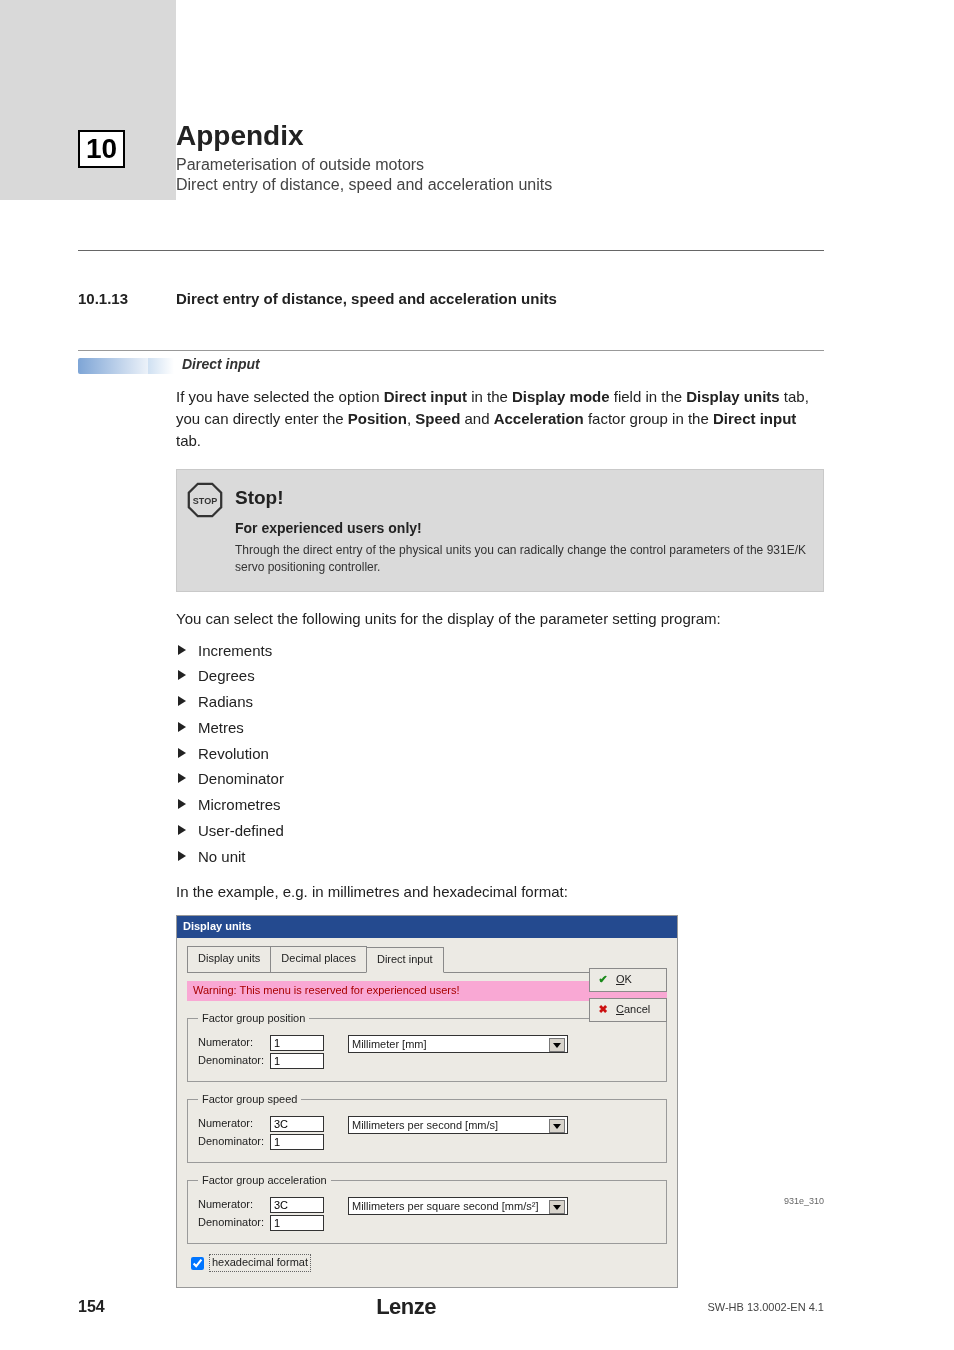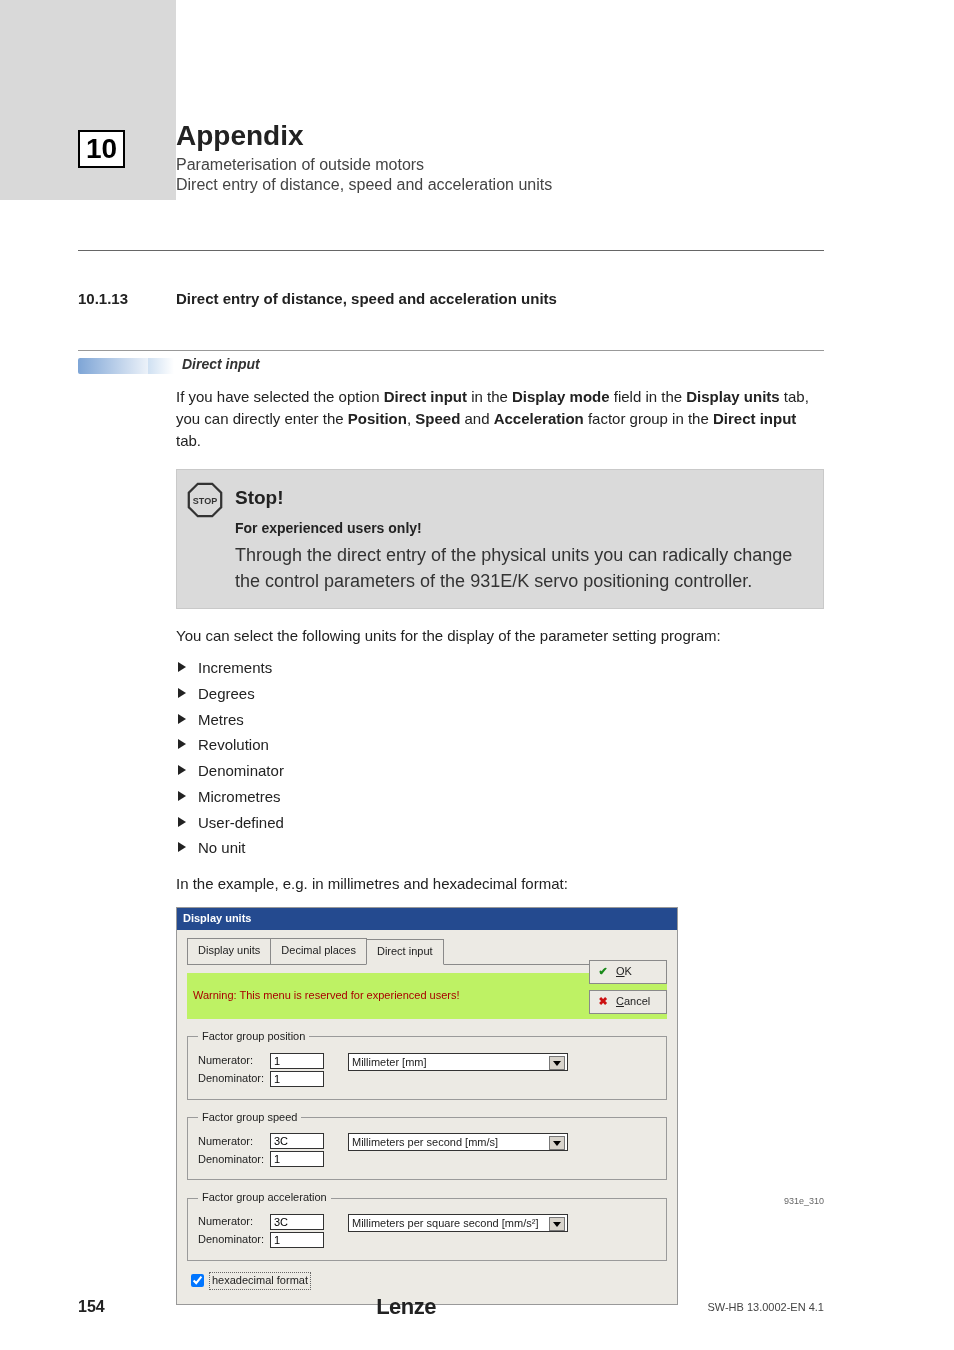--- a/index.html
+++ b/index.html
@@ -17,31 +17,31 @@
   .divider2{position:absolute;left:78px;right:60px;top:350px;border-top:1px solid #999}
   .blue-tab{position:absolute;left:78px;top:358px;width:82px;height:16px;background:linear-gradient(90deg,#7ea5d6 0%,#fff 100%);border-radius:2px}
   .blue-tab2{position:absolute;left:148px;top:358px;width:26px;height:16px;background:linear-gradient(90deg,#cfe0f2 0%,#fff 100%)}
   .di-label{position:absolute;left:182px;top:356px;font-size:14px;font-style:italic;font-weight:700;color:#333}
   .body{position:absolute;left:176px;right:60px;top:386px;font-size:15px;color:#222;line-height:1.45}
   .body p{margin:0 0 10px 0}
   .stop-box{background:#dadada;border:1px solid #c9c9c9;margin:18px 0 16px 0;padding:14px 16px 14px 58px;position:relative}
   .stop-icon{position:absolute;left:10px;top:12px;width:36px;height:36px}
   .stop-title{font-size:19px;font-weight:700;margin-bottom:6px}
   .stop-sub{font-size:14px;font-weight:700;margin-bottom:4px}
-  .stop-text{font-size:18px;color:#333}
+  .stop-text{font-size:12px;color:#333}
   ul.units{margin:6px 0 14px 0;padding:0;list-style:none}
   ul.units li{margin:4px 0;padding-left:22px;position:relative;font-size:15px}
   ul.units li:before{content:"";position:absolute;left:2px;top:5px;width:0;height:0;border-top:5px solid transparent;border-bottom:5px solid transparent;border-left:8px solid #222}
   .dialog{position:relative;width:500px;background:#eceae4;border:1px solid #999;margin-top:12px;font-family:Tahoma,Arial,sans-serif;font-size:11px;color:#222}
   .dlg-title{background:#244a8f;color:#fff;padding:3px 6px;font-weight:700;font-size:11px}
   .dlg-body{position:relative;padding:8px 10px 14px 10px}
   .tabs{display:flex;border-bottom:1px solid #8a8a8a;font-size:11px}
   .tab{padding:4px 10px;border:1px solid #8a8a8a;border-bottom:none;background:#eceae4;margin-right:-1px}
   .tab.active{background:#eceae4;border-bottom:1px solid #eceae4;position:relative;top:1px;font-weight:400}
-  .warning{background:#bef264;color:#a80000;font-size:11px;padding:15px 6px;margin:8px 0 10px 0;font-weight:400}
+  .warning{background:#f9a8d4;color:#a80000;font-size:11px;padding:2px 6px;margin:8px 0 10px 0;font-weight:400}
   fieldset.fg{border:1px solid #9a9a9a;margin:6px 0 10px 0;padding:8px 10px 10px 10px}
   fieldset.fg legend{font-size:11px;padding:0 4px}
   .fg-row{display:flex;align-items:flex-start}
   .fg-left{width:150px}
   .pair{display:flex;align-items:center;margin-bottom:2px}
   .pair label{width:72px;font-size:11px}
   .txt{width:54px;height:16px;border:1px solid #333;background:#fff;font-size:11px;padding:1px 3px;box-sizing:border-box}
   .sel{width:220px;height:18px;border:1px solid #333;background:#fff;font-size:11px;padding:1px 18px 1px 3px;box-sizing:border-box;position:relative}
   .sel:after{content:"";position:absolute;right:2px;top:2px;width:14px;height:12px;background:#d8d4cc;border:1px solid #777}
   .sel:before{content:"";position:absolute;right:6px;top:7px;width:0;height:0;border-left:4px solid transparent;border-right:4px solid transparent;border-top:5px solid #000;z-index:2}
@@ -96,20 +96,21 @@
       <div class="stop-title">Stop!</div>
       <div class="stop-sub">For experienced users only!</div>
       <div class="stop-text">Through the direct entry of the physical units you can radically change the control parameters of the 931E/K servo positioning controller.</div>
     </div>
 
     <p>You can select the following units for the display of the parameter setting program:</p>
 
     <ul class="units">
       <li>Increments</li>
       <li>Degrees</li>
+      <li>Radians</li>
       <li>Metres</li>
       <li>Revolution</li>
       <li>Denominator</li>
       <li>Micrometres</li>
       <li>User-defined</li>
       <li>No unit</li>
     </ul>
 
     <p>In the example, e.g. in millimetres and hexadecimal format:</p>
 

